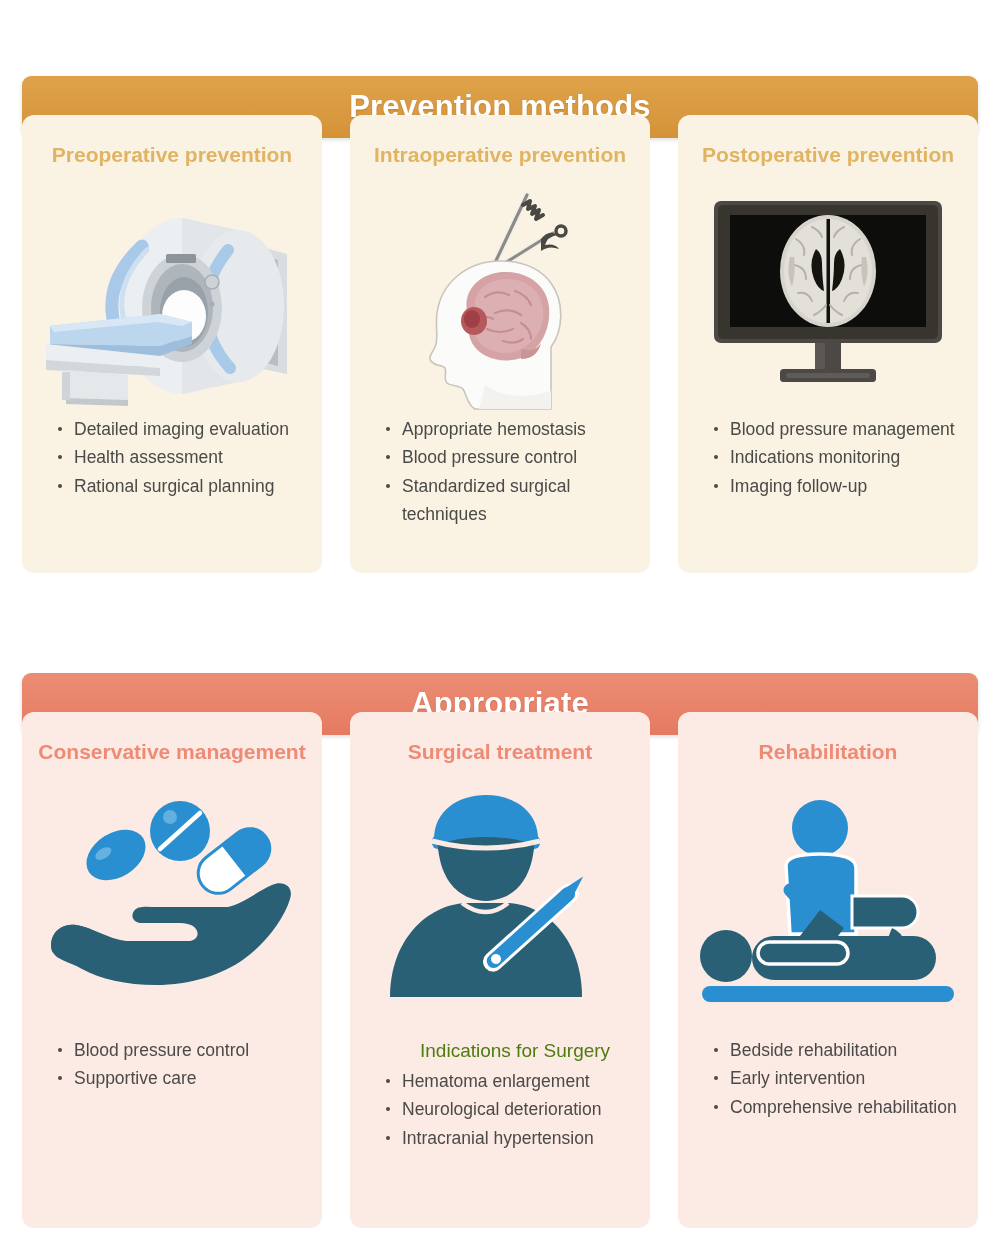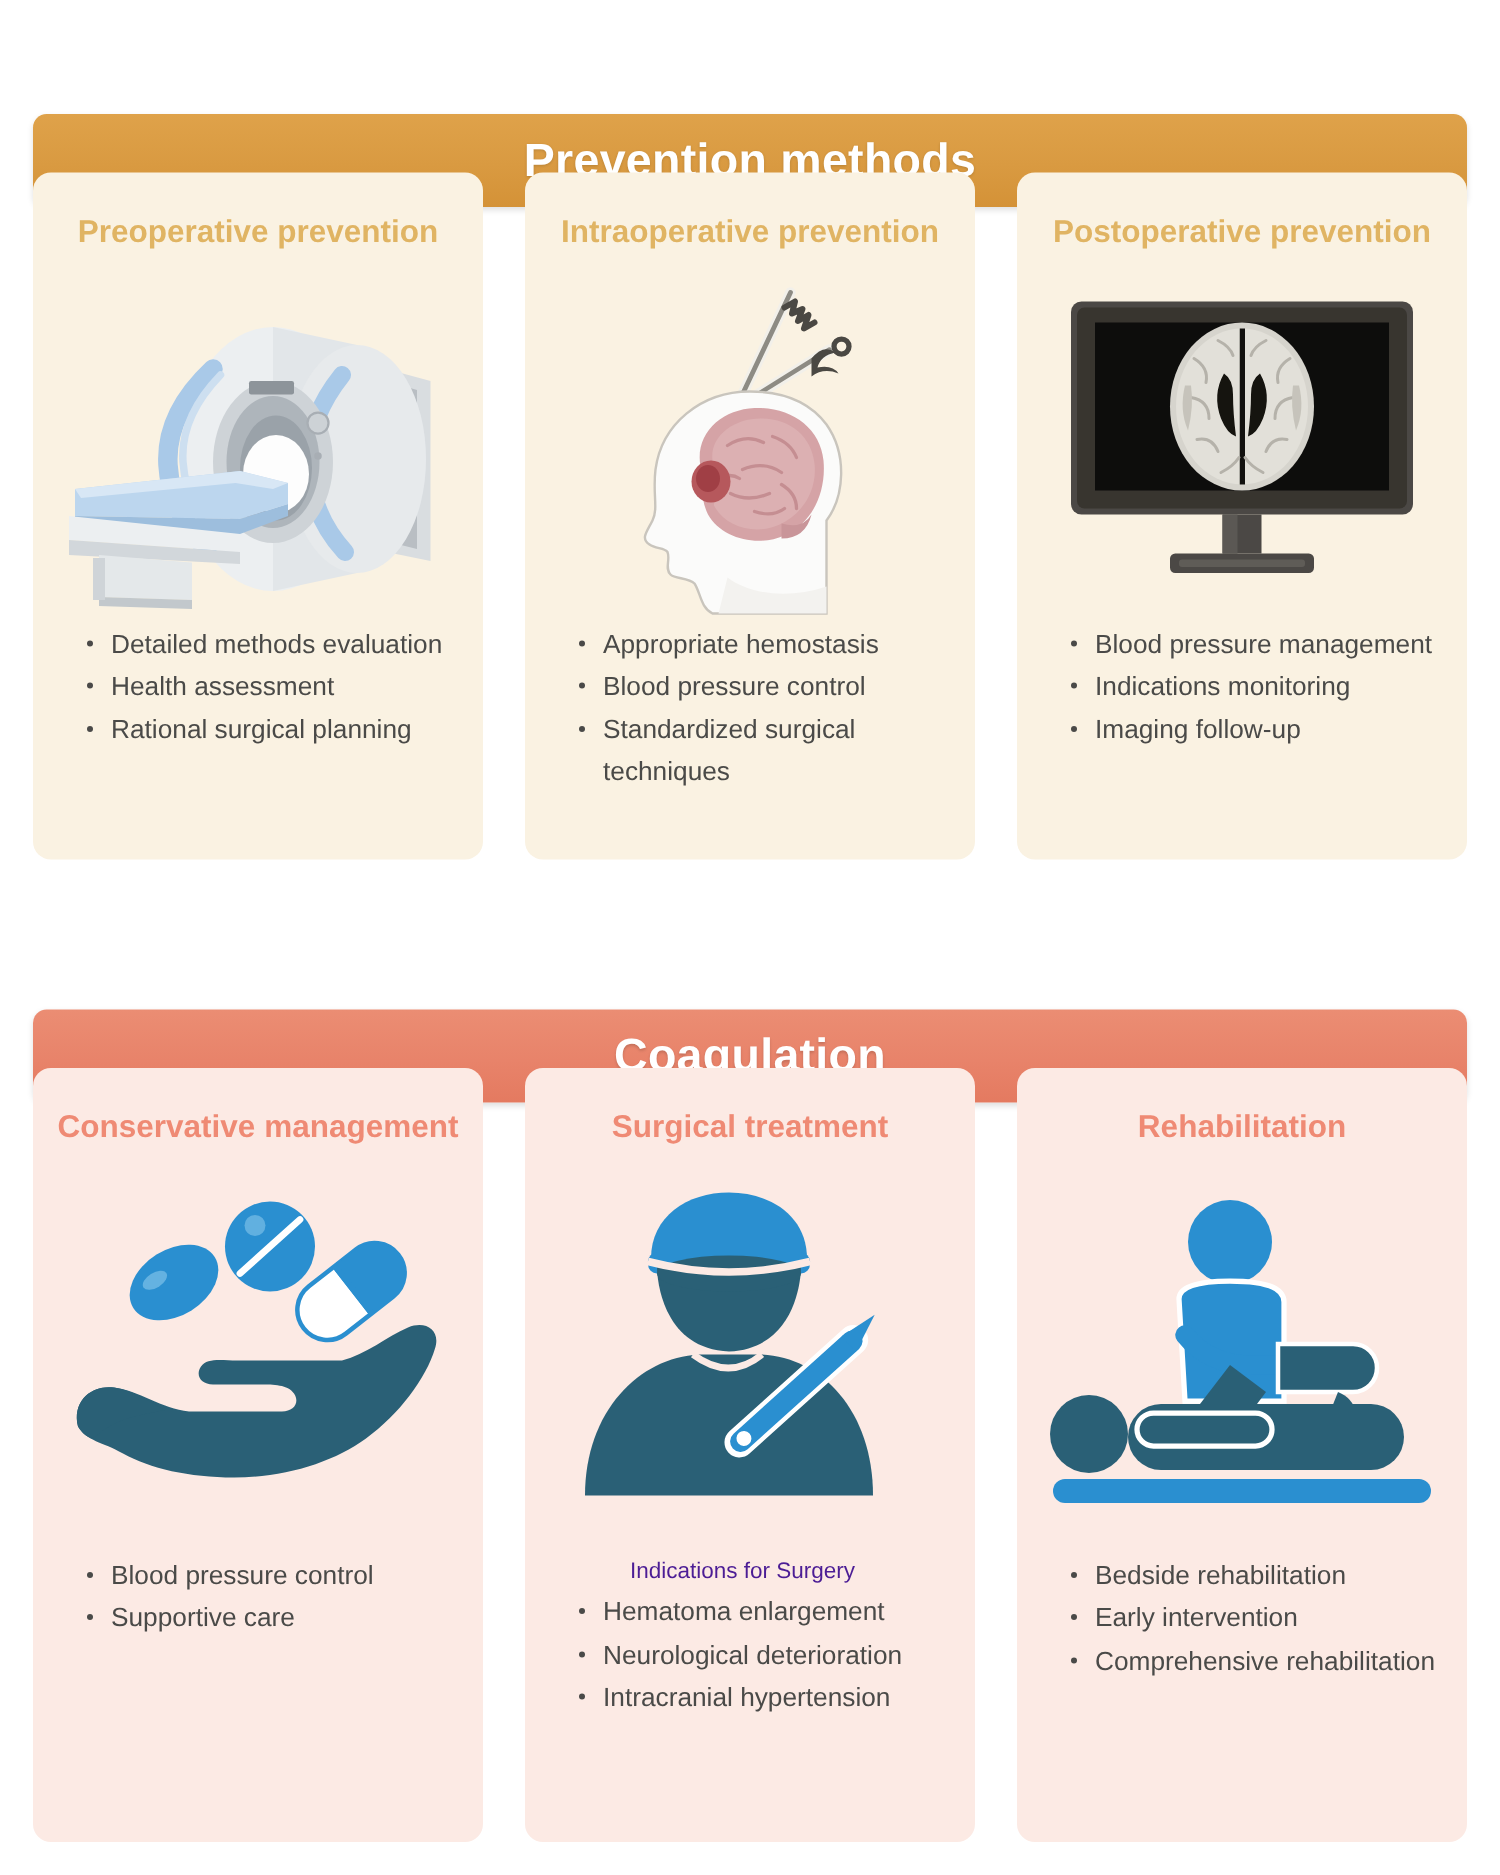--- a/index.html
+++ b/index.html
@@ -116,23 +116,23 @@
     content: "";
     position: absolute;
     left: 0;
     top: 12px;
     width: 4px;
     height: 4px;
     border-radius: 50%;
     background: #4a4a48;
   }
   .list-heading {
-    font-size: 15px;
+    font-size: 19px;
     line-height: 1.62;
-    color: #4c1d95;
+    color: #4d7c0f;
     padding-left: 56px;
     margin: 0;
   }
 
   
   .art-svg { display: block; }
 </style>
 </head>
 <body>
 
@@ -178,21 +178,21 @@
           <path d="M14 168 L128 180 L128 192 L14 184 Z" fill="#eceff1"></path>
           <path d="M14 184 L128 192 L128 200 L14 194 Z" fill="#d2d7db"></path>
 
           <path d="M34 194 L96 199 L96 224 L34 222 Z" fill="#e4e8ea"></path>
           <path d="M34 222 L96 224 L96 230 L34 228 Z" fill="#c2c8cc"></path>
           <rect x="30" y="196" width="8" height="28" fill="#cfd4d8"></rect>
         </svg>
       </div>
       <div class="card-body">
         <ul class="bullets">
-          <li>Detailed methods evaluation</li>
+          <li>Detailed imaging evaluation</li>
           <li>Health assessment</li>
           <li>Rational surgical planning</li>
         </ul>
       </div>
     </div>
 
     <div class="card prevention">
       <div class="card-title">Intraoperative prevention</div>
       <div class="card-art">
         <svg class="art-svg" width="250" height="240" viewBox="0 0 250 240">
@@ -301,21 +301,21 @@
         <ul class="bullets">
           <li>Blood pressure management</li>
           <li>Indications monitoring</li>
           <li>Imaging follow-up</li>
         </ul>
       </div>
     </div>
   </div>
 
   <div class="banner" id="banner-treatments">
-    <span class="banner-title">Coagulation</span>
+    <span class="banner-title">Appropriate</span>
   </div>
 
   <div class="row" id="row-treatments">
 
     <div class="card treatment">
       <div class="card-title">Conservative management</div>
       <div class="card-art">
         <svg class="art-svg" width="268" height="215" viewBox="0 0 268 215">
 
           <g transform="rotate(-32 78 62)">

